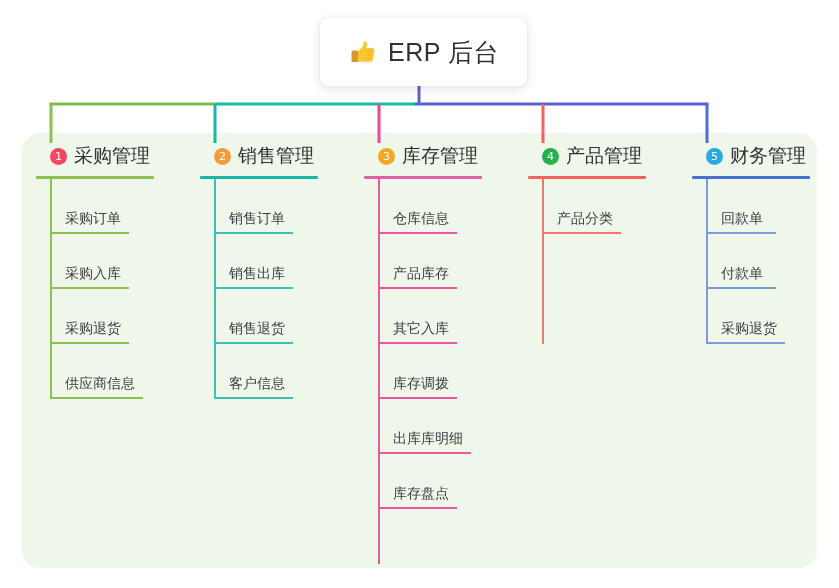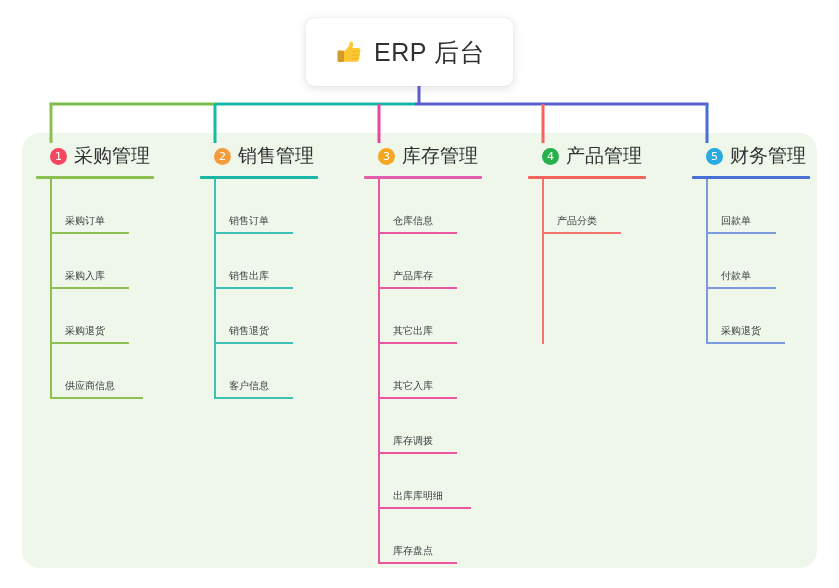--- a/index.html
+++ b/index.html
@@ -19,21 +19,21 @@
   #canvas {
     position: absolute;
     left: 0; top: 0;
     width: 839px;
     height: 588px;
   }
 
   
   .root-card {
     position: absolute;
-    left: 306px;
+    left: 320px;
     top: 18px;
     width: 207px;
     height: 68px;
     background: #ffffff;
     border-radius: 8px;
     box-shadow: 0 2px 10px rgba(60,60,80,0.16), 0 0 1px rgba(60,60,80,0.18);
     display: flex;
     align-items: center;
     justify-content: center;
     gap: 10px;
@@ -121,21 +121,21 @@
   }
   .leaf {
     position: relative;
     height: 55px;
     box-sizing: border-box;
     padding-left: 29px;
     display: flex;
     align-items: flex-end;
   }
   .leaf-label {
-    font-size: 10px;
+    font-size: 14px;
     color: #3a3d40;
     white-space: nowrap;
     padding-bottom: 6px;
   }
   .leaf-rule {
     position: absolute;
     left: 14px;
     bottom: 0;
     height: 2px;
   }
@@ -236,24 +236,20 @@
           <div class="spine" style="background: rgb(232, 87, 159); height: 385px;"></div>
           <div class="leaf">
             <span class="leaf-label">仓库信息</span>
             <div class="leaf-rule" style="background: rgb(232, 87, 159); width: 79px;"></div>
           </div>
           <div class="leaf">
             <span class="leaf-label">产品库存</span>
             <div class="leaf-rule" style="background: rgb(232, 87, 159); width: 79px;"></div>
           </div>
           <div class="leaf">
-            <span class="leaf-label">其它出库</span>
-            <div class="leaf-rule" style="background: rgb(232, 87, 159); width: 79px;"></div>
-          </div>
-          <div class="leaf">
             <span class="leaf-label">其它入库</span>
             <div class="leaf-rule" style="background: rgb(232, 87, 159); width: 79px;"></div>
           </div>
           <div class="leaf">
             <span class="leaf-label">库存调拨</span>
             <div class="leaf-rule" style="background: rgb(232, 87, 159); width: 79px;"></div>
           </div>
           <div class="leaf">
             <span class="leaf-label">出库库明细</span>
             <div class="leaf-rule" style="background: rgb(232, 87, 159); width: 93px;"></div>

